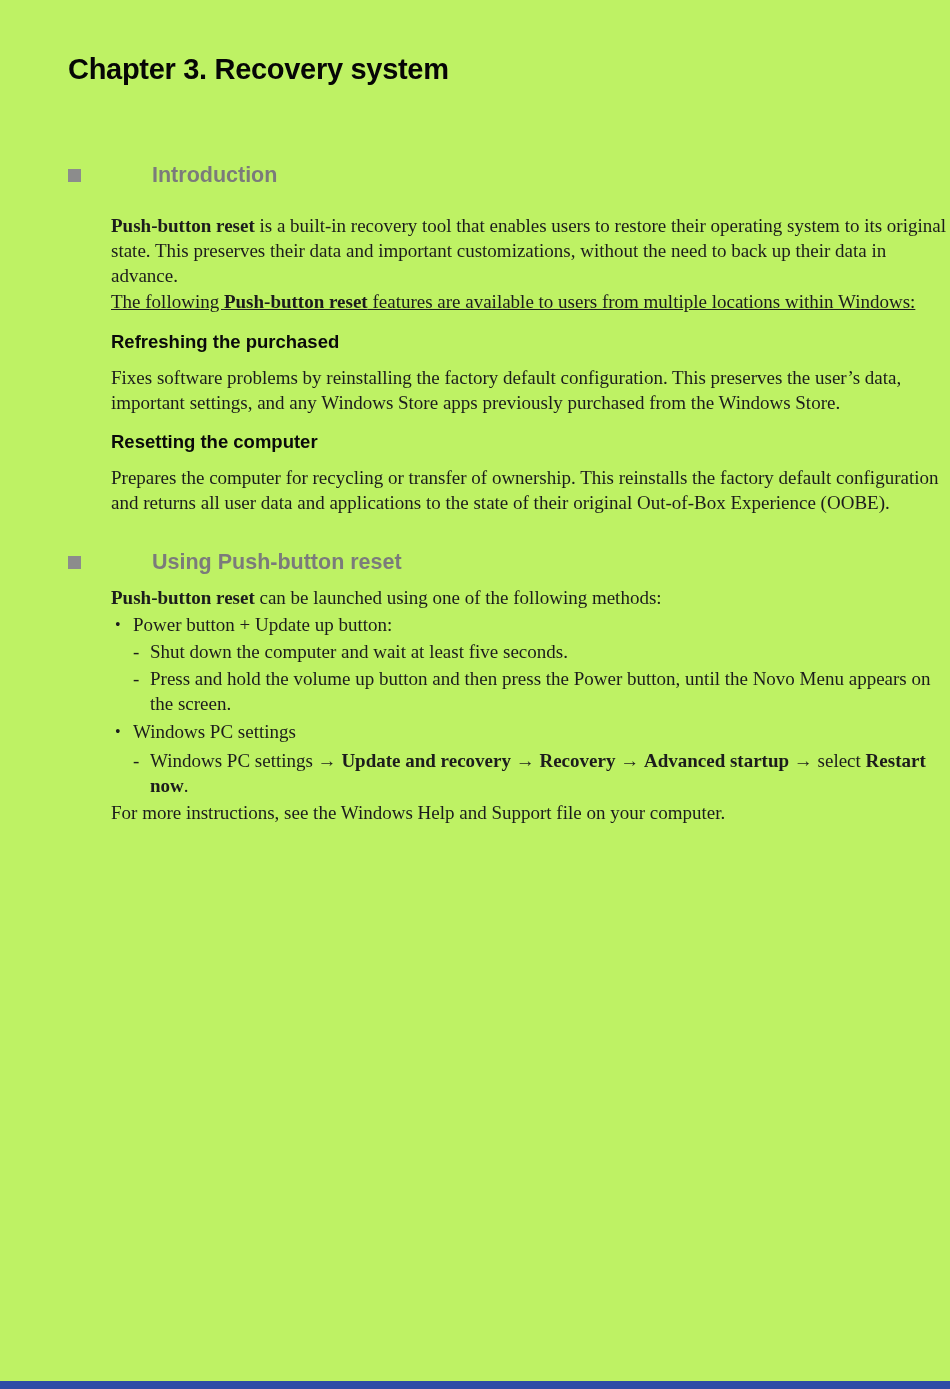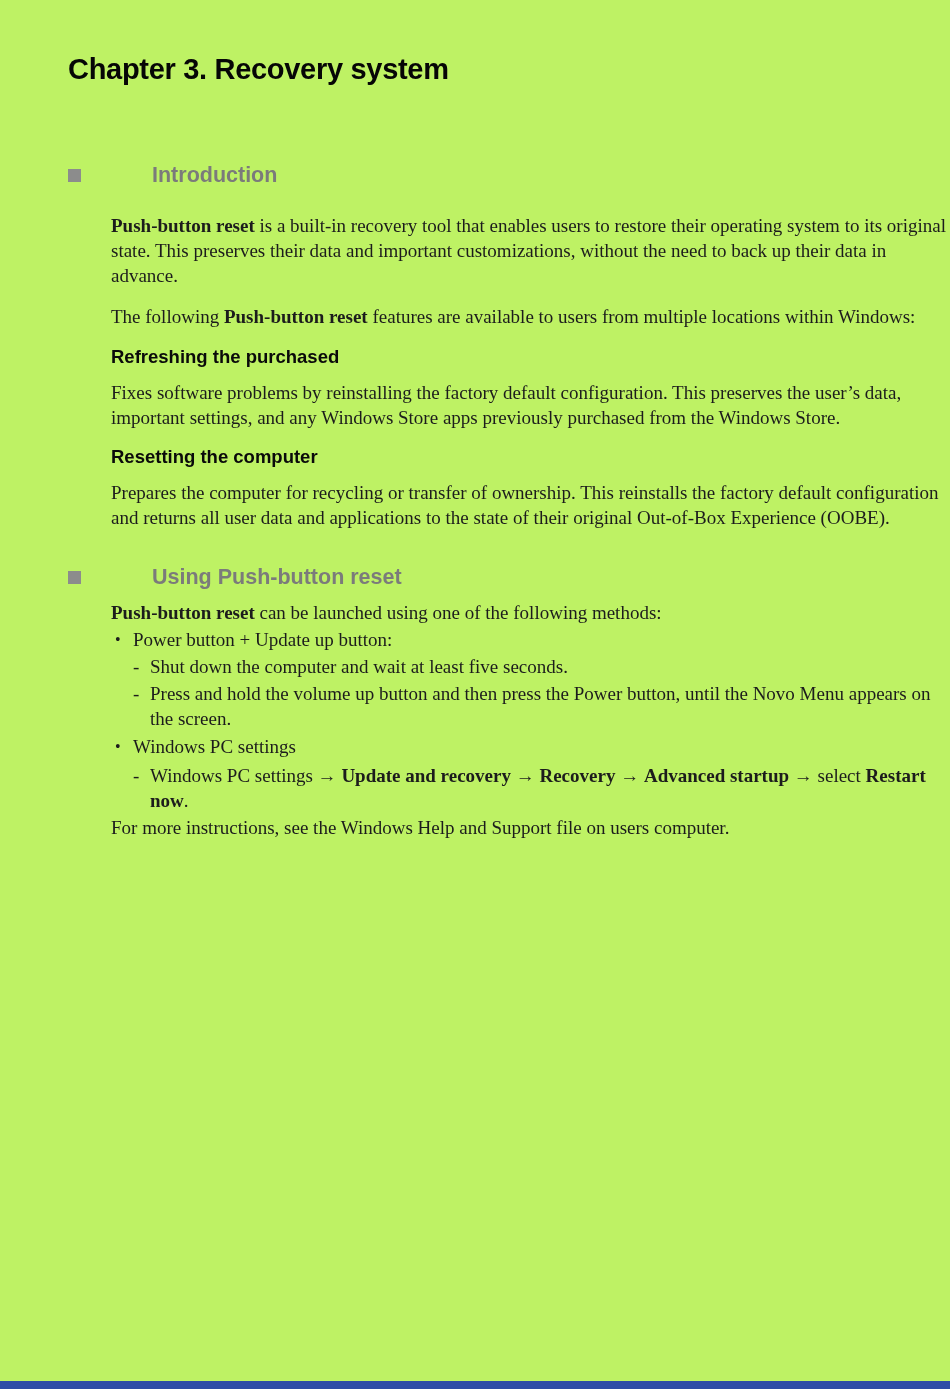--- a/index.html
+++ b/index.html
@@ -39,21 +39,21 @@
     flex:0 0 auto;
   }
   .sh-1 { margin-top:77px; }
   .sh-2 { margin-top:35px; }
   .body {
     margin:0 44px 0 71px;
     font-size:19px;
     line-height:25px;
   }
   .p1 { margin-top:26px; }
-  .p2 { margin-top:16px; }
+  .p2 { margin-top:1px;text-decoration:underline; }
   .subheading {
     margin:0 44px 0 71px;
     font-family:"Liberation Sans", sans-serif;
     font-weight:bold;
     font-size:18.5px;
     line-height:22px;
     color:#0a0a0a;
   }
   .subh-1 { margin-top:17px; }
   .subh-2 { margin-top:16px; }
@@ -130,18 +130,18 @@
   </div>
   <div class="li li-bullet li-b2">
     <span class="marker">•</span>
     <span>Windows PC settings</span>
   </div>
   <div class="li li-dash li-d3">
     <span class="marker">-</span>
     <span><span>Windows PC settings → </span><span style="font-weight: bold;">Update and recovery</span><span> → </span><span style="font-weight: bold; margin-top: 20px;">Recovery</span><span> → </span><span style="font-weight: bold;">Advanced startup</span><span> → select </span><span style="font-weight: bold;">Restart now</span><span>.</span></span>
   </div>
 
-  <p class="body outro">For more instructions, see the Windows Help and Support file on users computer.</p>
+  <p class="body outro">For more instructions, see the Windows Help and Support file on your computer.</p>
 
   <div class="page-number">23</div>
 
   <div class="footer-bar" style="background-color: rgb(46, 76, 166);"></div>
 </div>
 
 </body></html>

